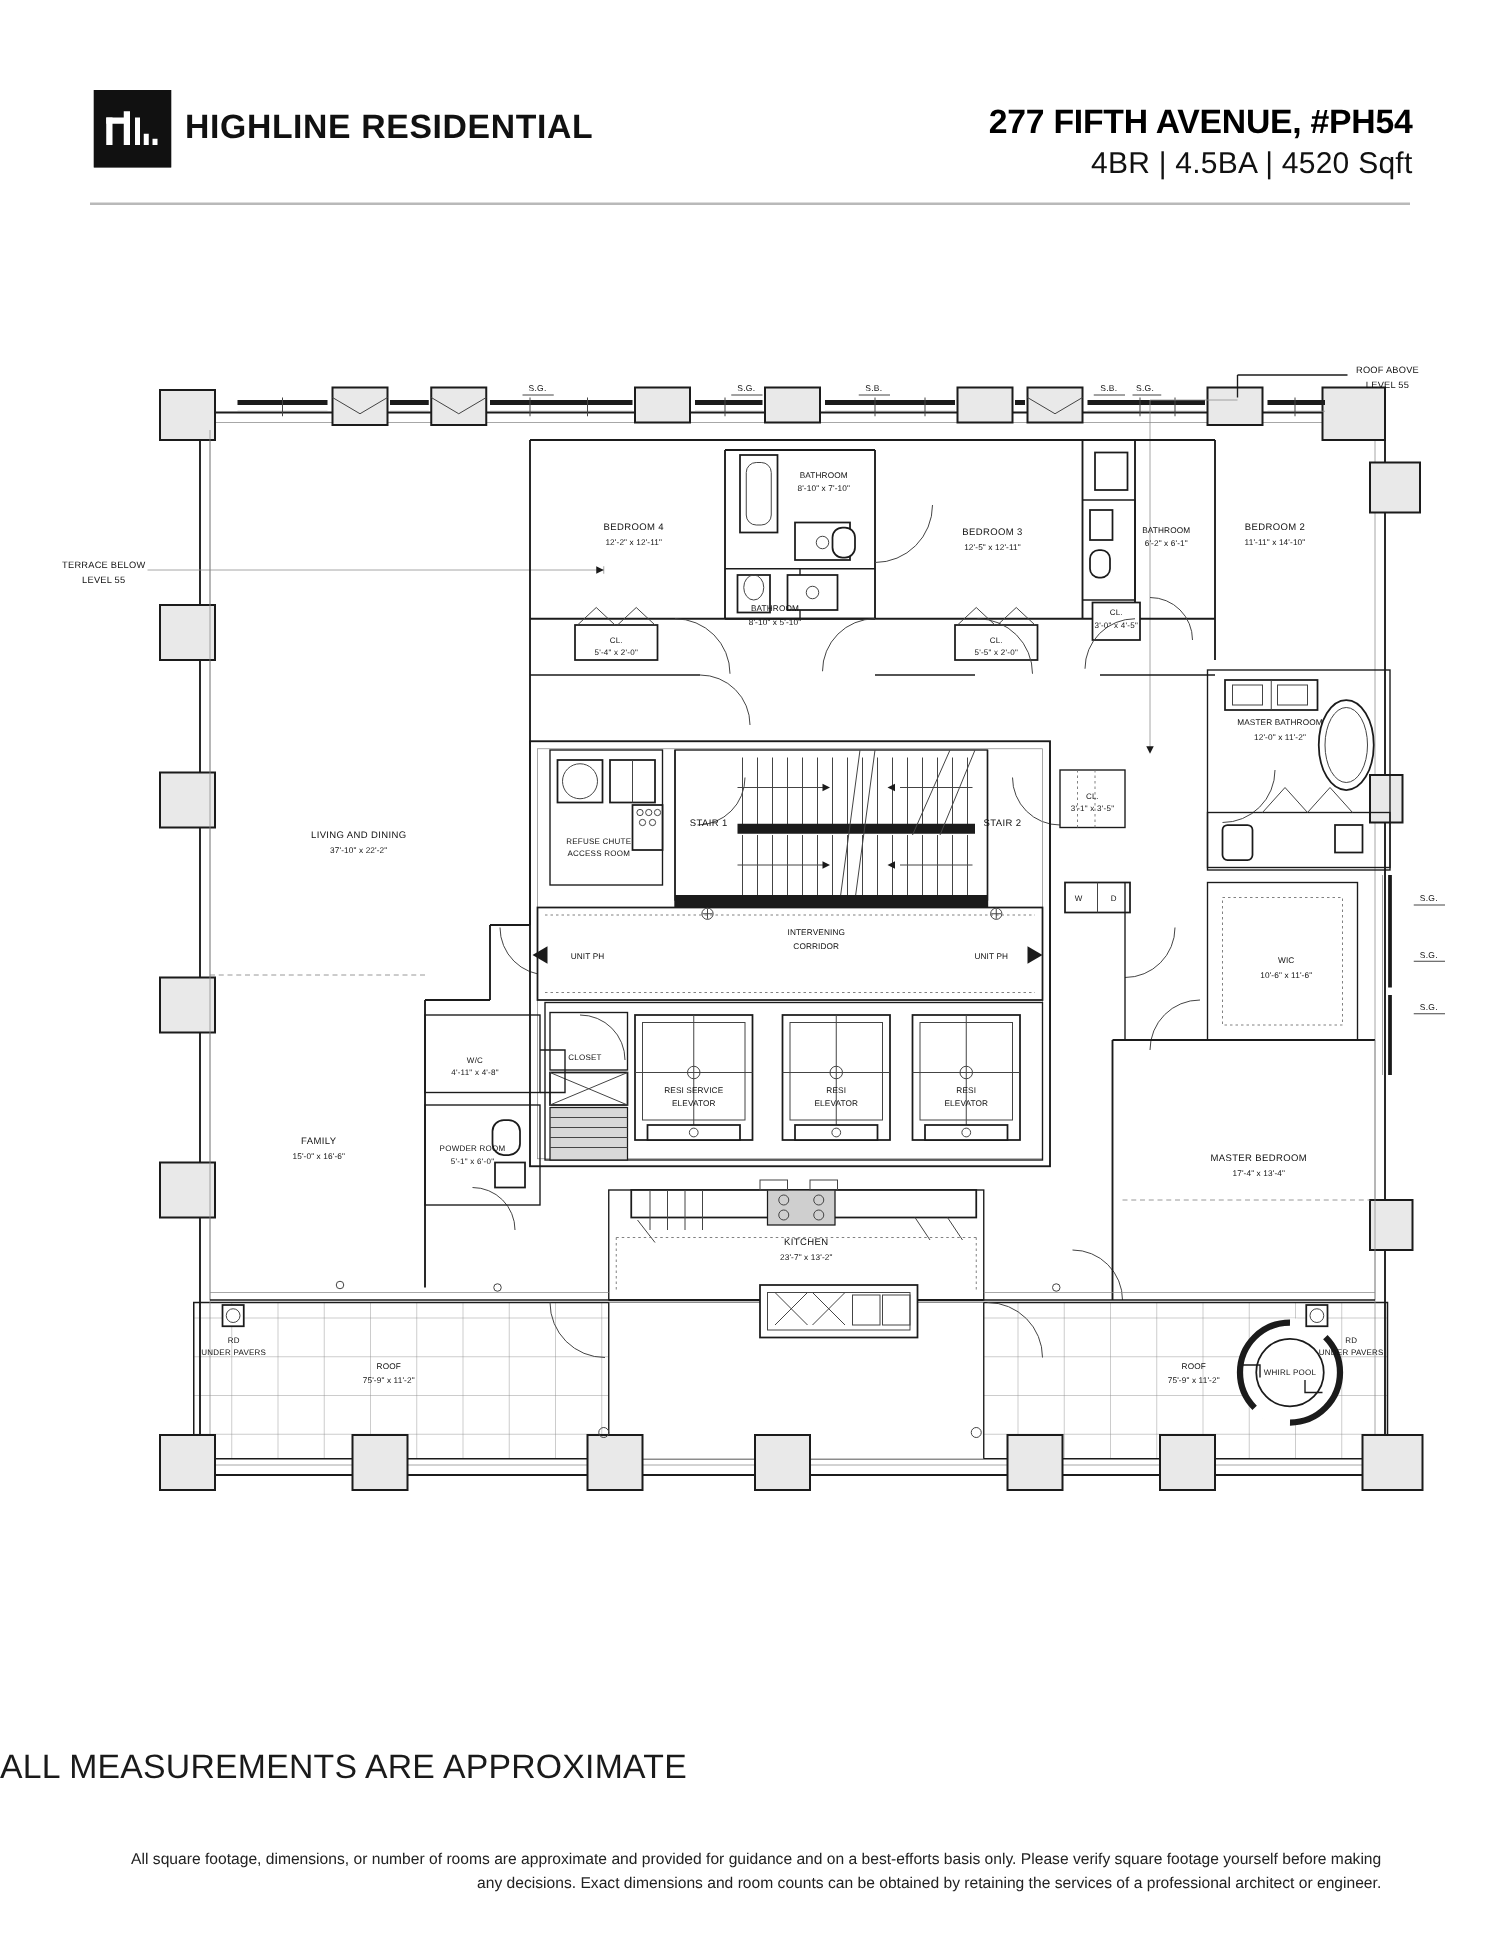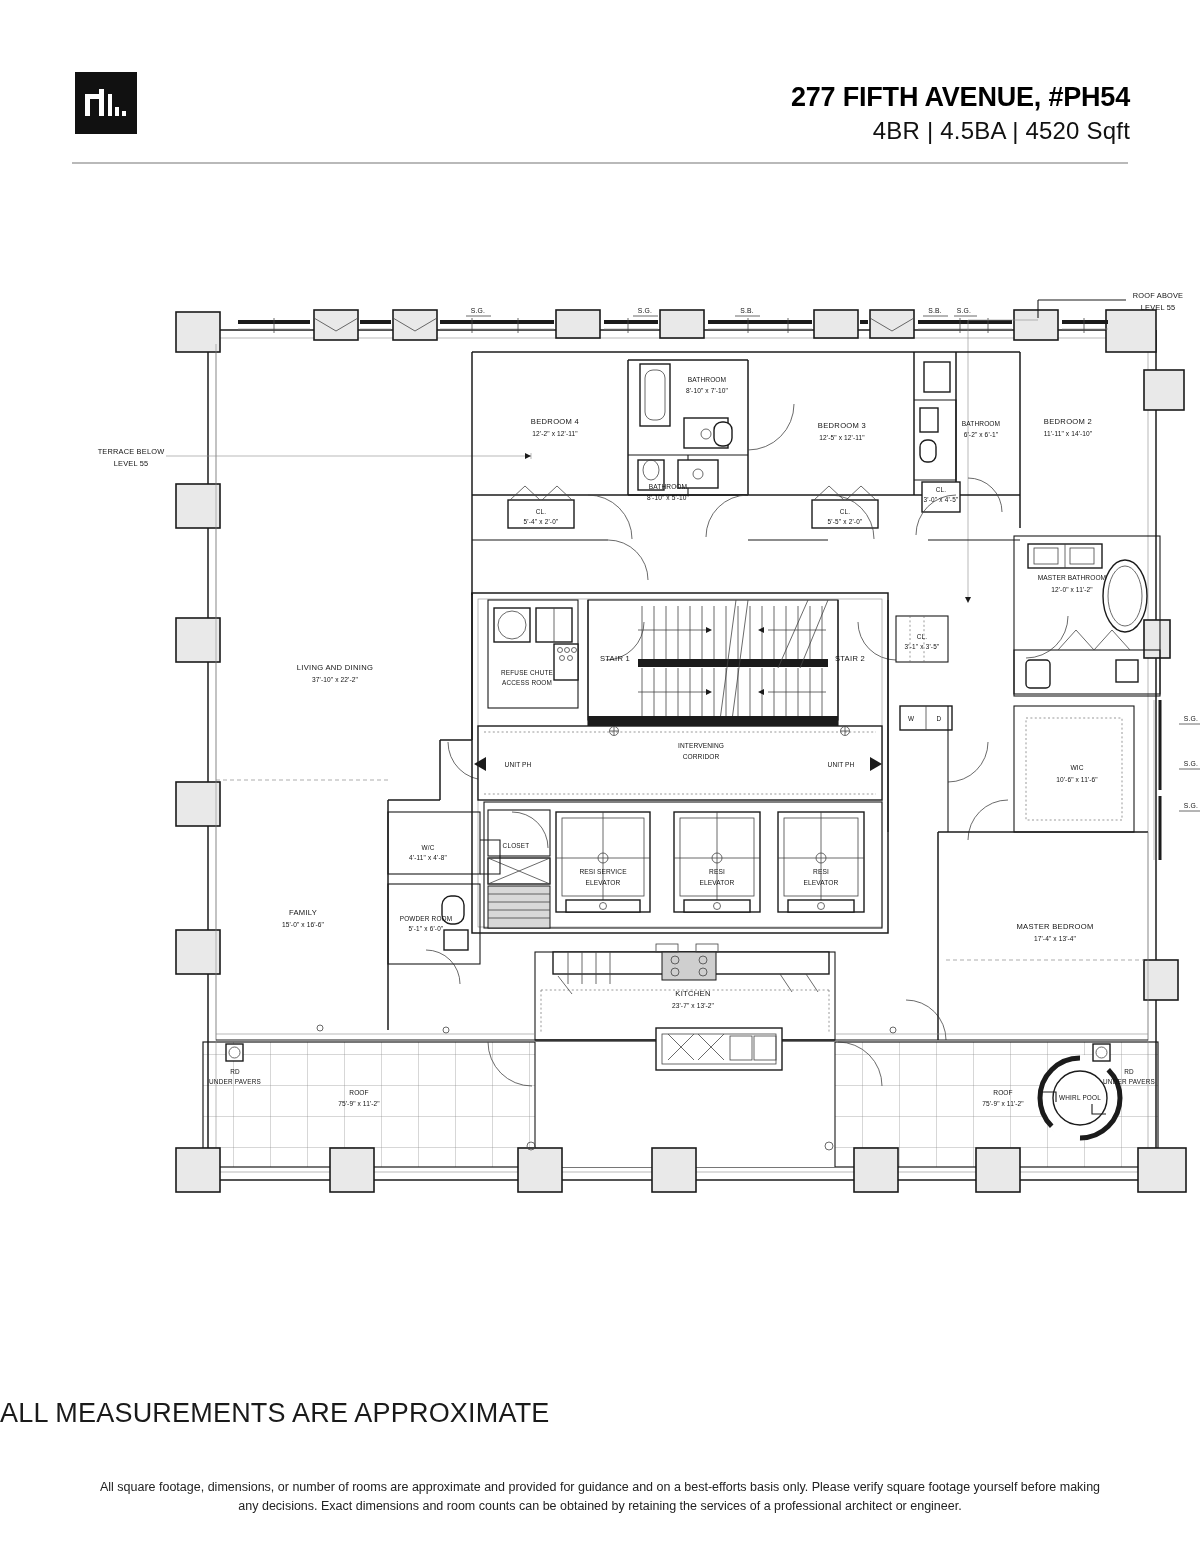--- a/index.html
+++ b/index.html
@@ -43,49 +43,49 @@
   }
 
   
   #footer-title {
     position:absolute; left:0; top:1398px; width:1200px;
     text-align:left; font-size:27px; letter-spacing:0.2px;
     font-weight:400; color:#1a1a1a;
   }
   #footer-disc {
     position:absolute; left:95px; top:1478px; width:1010px;
-    text-align:center; font-size:12.5px; line-height:1.5;
+    text-align:right; font-size:12.5px; line-height:1.5;
     color:#222;
   }
 
   
   #plan {
     position:absolute; left:0; top:0; width:1200px; height:1153px;
     pointer-events:none;
-    padding-left:48px;
   }
   #plan svg { display:block; }
 
   
 </style>
 </head>
 <body>
 
 <div id="header">
   <div id="logo-block">
     <svg width="62" height="62" viewBox="0 0 62 62" aria-hidden="true">
       <rect x="0" y="0" width="62" height="62" fill="#111111"></rect>
       <rect x="10" y="22" width="5" height="22" fill="#ffffff"></rect>
       <rect x="10" y="22" width="19" height="5" fill="#ffffff"></rect>
       <rect x="24" y="17" width="5" height="27" fill="#ffffff"></rect>
       <rect x="33" y="22" width="4" height="22" fill="#ffffff"></rect>
       <rect x="40" y="35" width="4" height="9" fill="#ffffff"></rect>
       <rect x="47" y="39" width="4" height="5" fill="#ffffff"></rect>
     </svg>
   </div>
+  <div id="brand-name">HIGHLINE RESIDENTIAL</div>
   <div id="listing-title">277 FIFTH AVENUE, #PH54</div>
   <div id="listing-sub">4BR | 4.5BA | 4520 Sqft</div>
   <div id="header-rule"></div>
 </div>
 
 <div id="plan">
 <svg width="1200" height="1553" viewBox="0 0 1200 1553" xmlns="http://www.w3.org/2000/svg">
   <defs>
     <pattern id="paverGrid" width="37" height="31" patternUnits="userSpaceOnUse">
       <rect width="37" height="31" fill="none"></rect>

